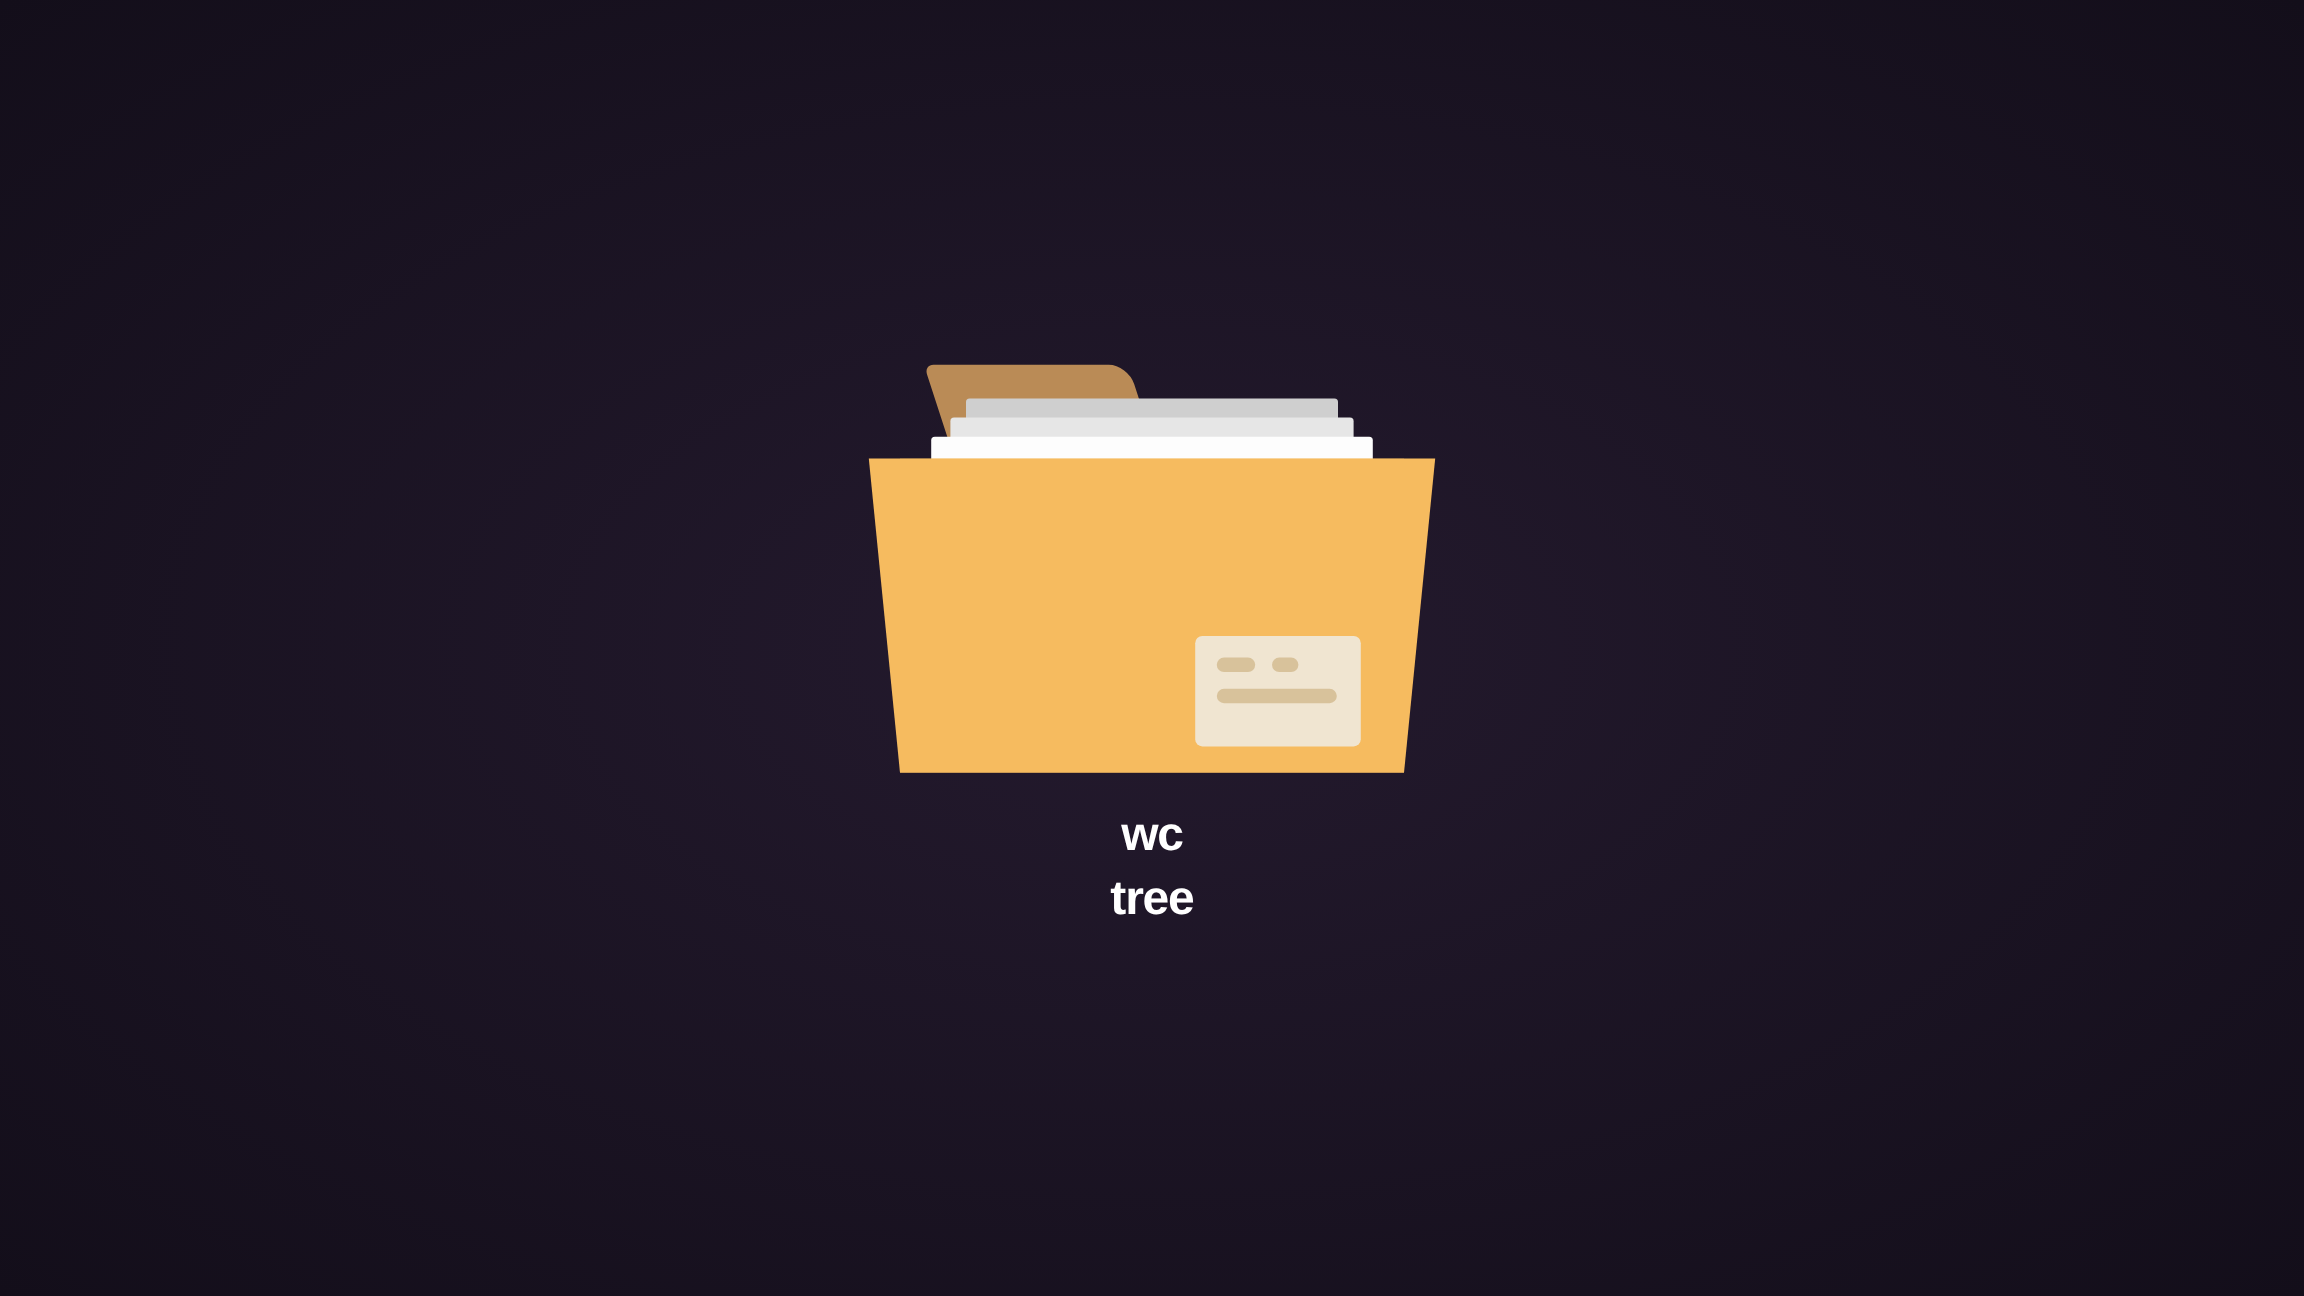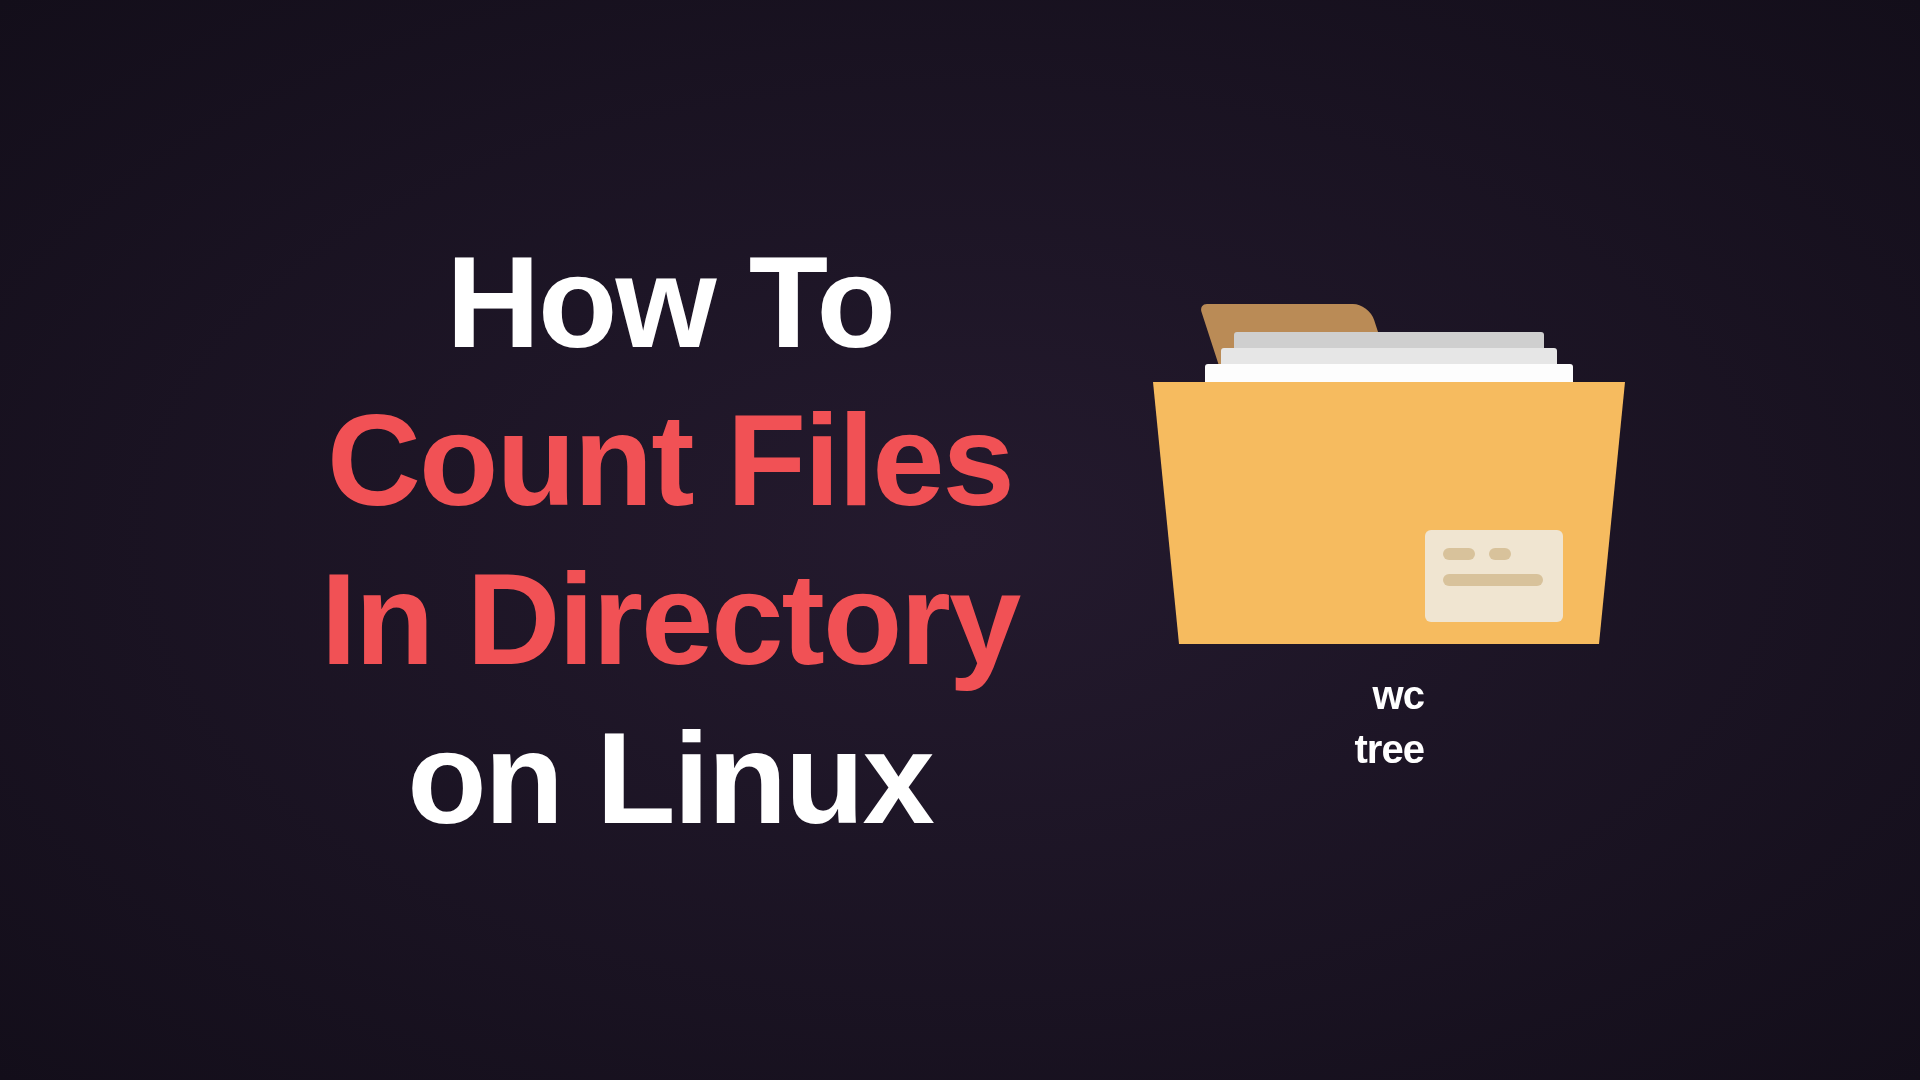--- a/index.html
+++ b/index.html
@@ -105,35 +105,29 @@
       height: 12px;
       background: #d8c29b;
       border-radius: 6px;
     }
     .dash.short { width: 22px; }
     .dash.long { width: 100px; }
     .cmds {
       font-weight: 900;
       color: #ffffff;
       font-size: 40px;
-      text-align: right;
+      text-align: center;
       line-height: 1.35;
       letter-spacing: -1px;
     }
   </style>
 </head>
 <body>
 
 <div class="wrap">
-  <div class="textblock">
-    <div class="line-white">How To</div>
-    <div class="line-red">Count Files</div>
-    <div class="line-red">In Directory</div>
-    <div class="line-white">on Linux</div>
-  </div>
 
   <div class="right-col">
     <div class="folder">
       <div class="tab"></div>
       <div class="paper p1"></div>
       <div class="paper p2"></div>
       <div class="paper p3"></div>
       <div class="front">
         <div class="label">
           <div class="label-row">

